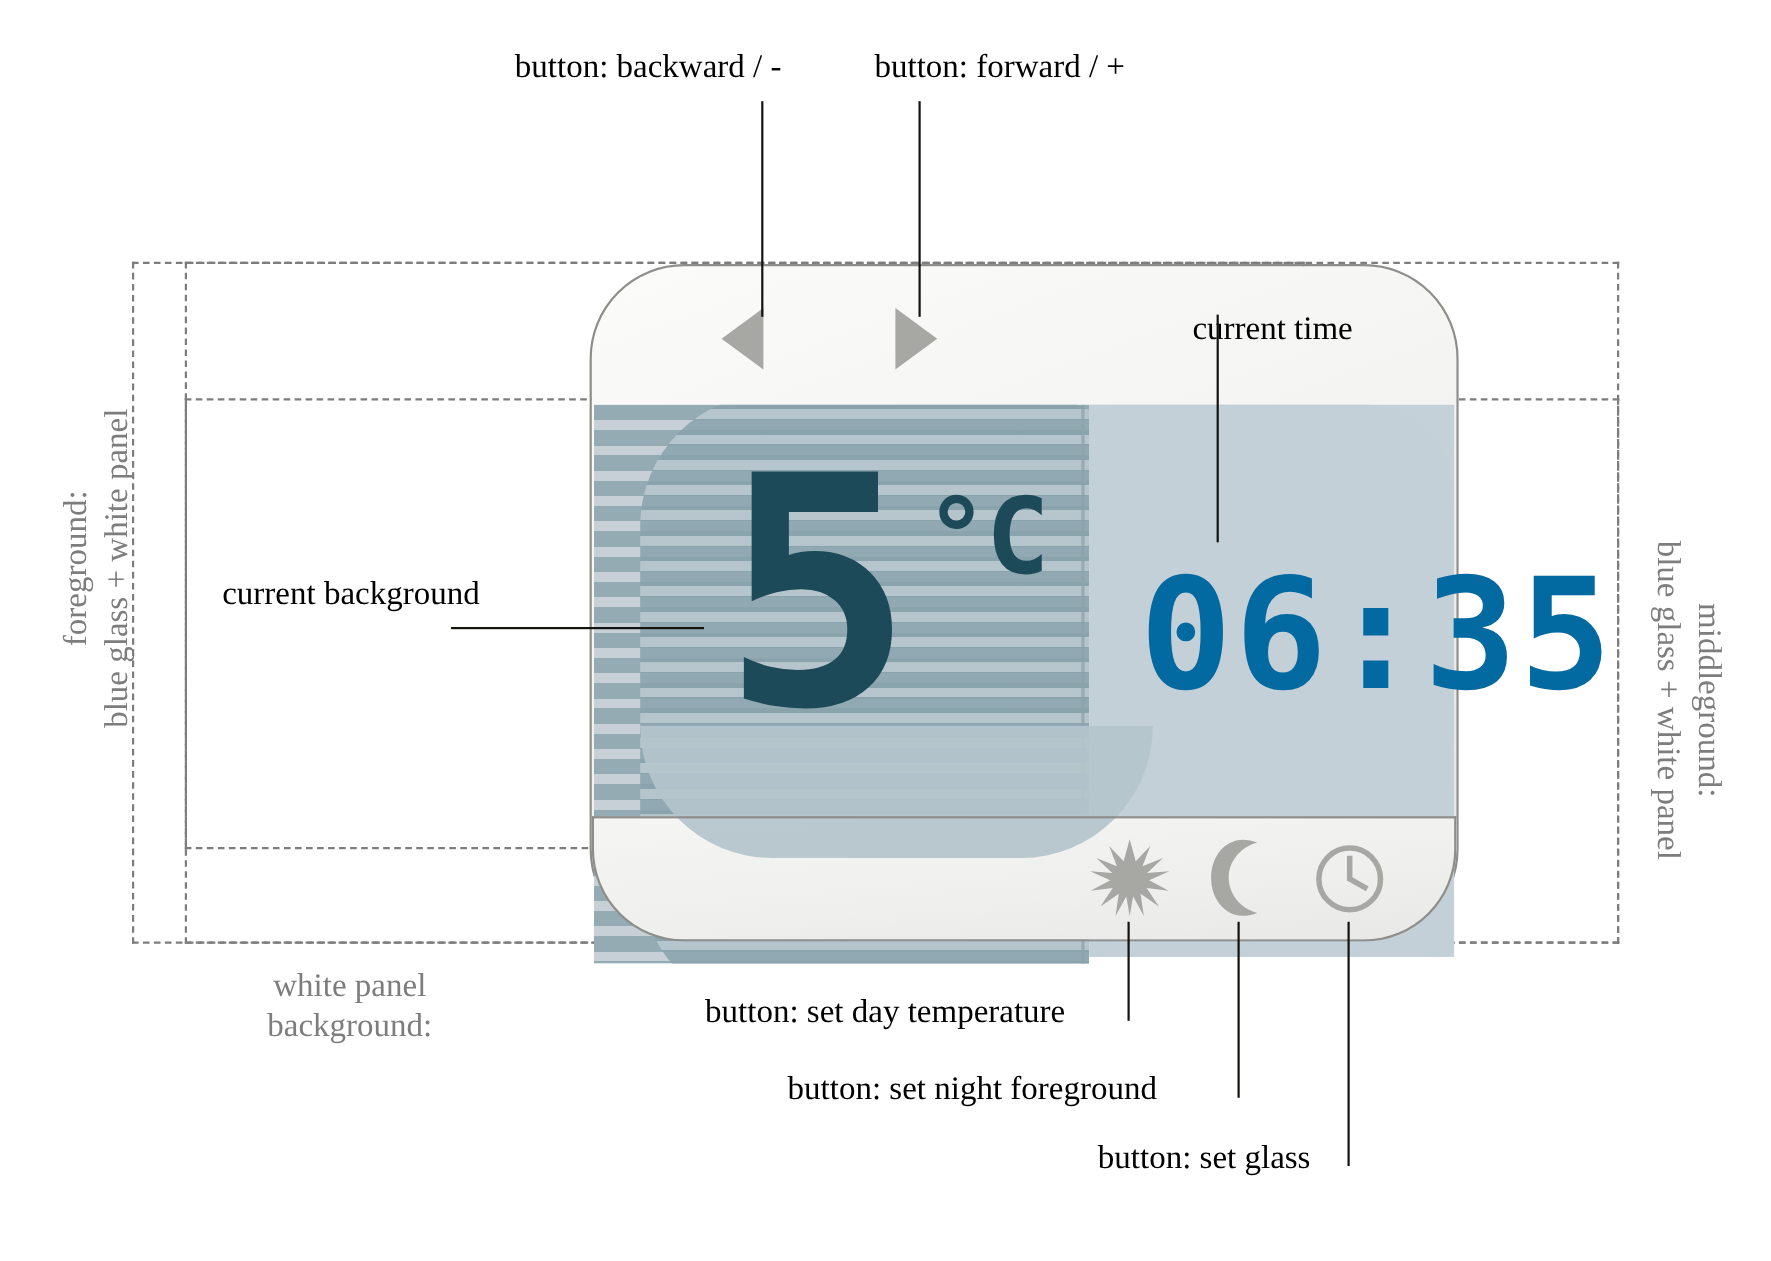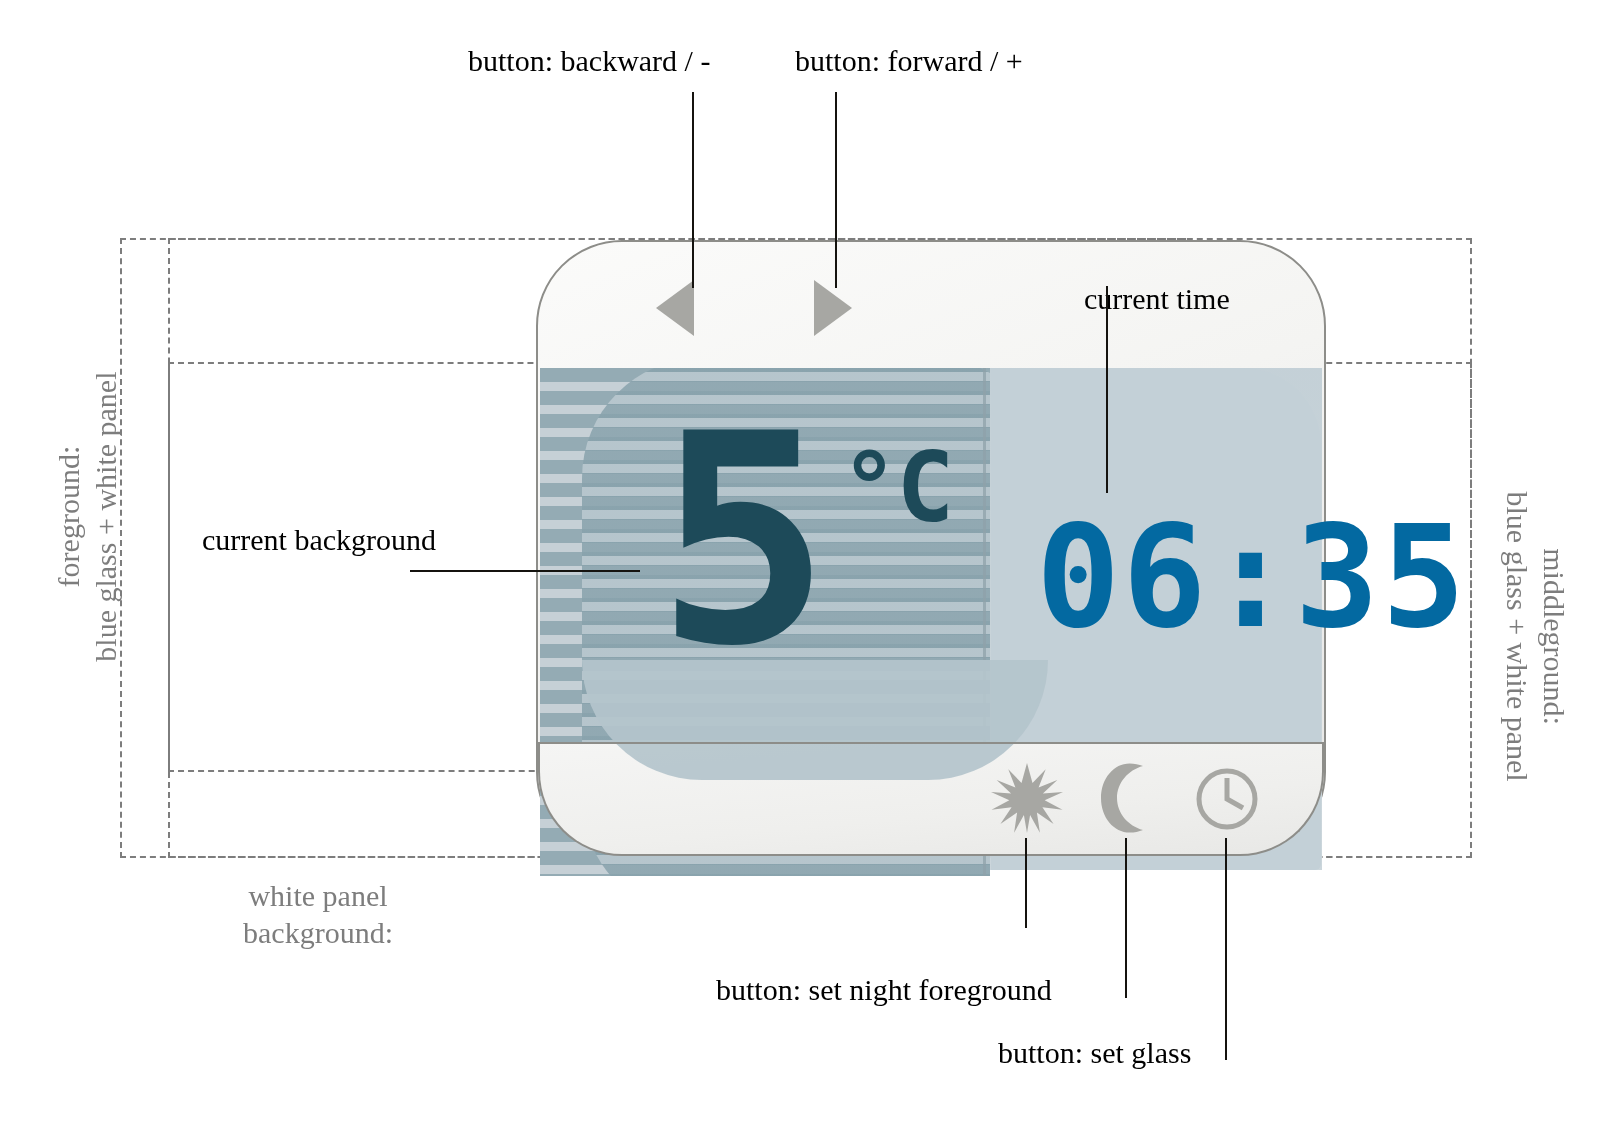--- a/index.html
+++ b/index.html
@@ -267,20 +267,21 @@
 
   <div class="callout" style="left:795px;top:44px;">button: forward / +</div>
   <div class="leader v" style="left:835px;top:92px;height:196px;"></div>
 
   <div class="callout" style="left:1084px;top:238px;margin-top:44px;">current time</div>
   <div class="leader v" style="left:1106px;top:286px;height:207px;"></div>
 
   <div class="callout" style="left:202px;top:523px;">current background</div>
   <div class="leader h" style="left:410px;top:570px;width:230px;"></div>
 
+  <div class="callout" style="left:641px;top:903px;">button: set day temperature</div>
   <div class="leader v" style="left:1025px;top:838px;height:90px;"></div>
 
   <div class="callout" style="left:716px;top:973px;">button: set night foreground</div>
   <div class="leader v" style="left:1125px;top:838px;height:160px;"></div>
 
   <div class="callout" style="left:998px;top:1036px;">button: set glass</div>
   <div class="leader v" style="left:1225px;top:838px;height:222px;"></div>
 
 </div>
 

